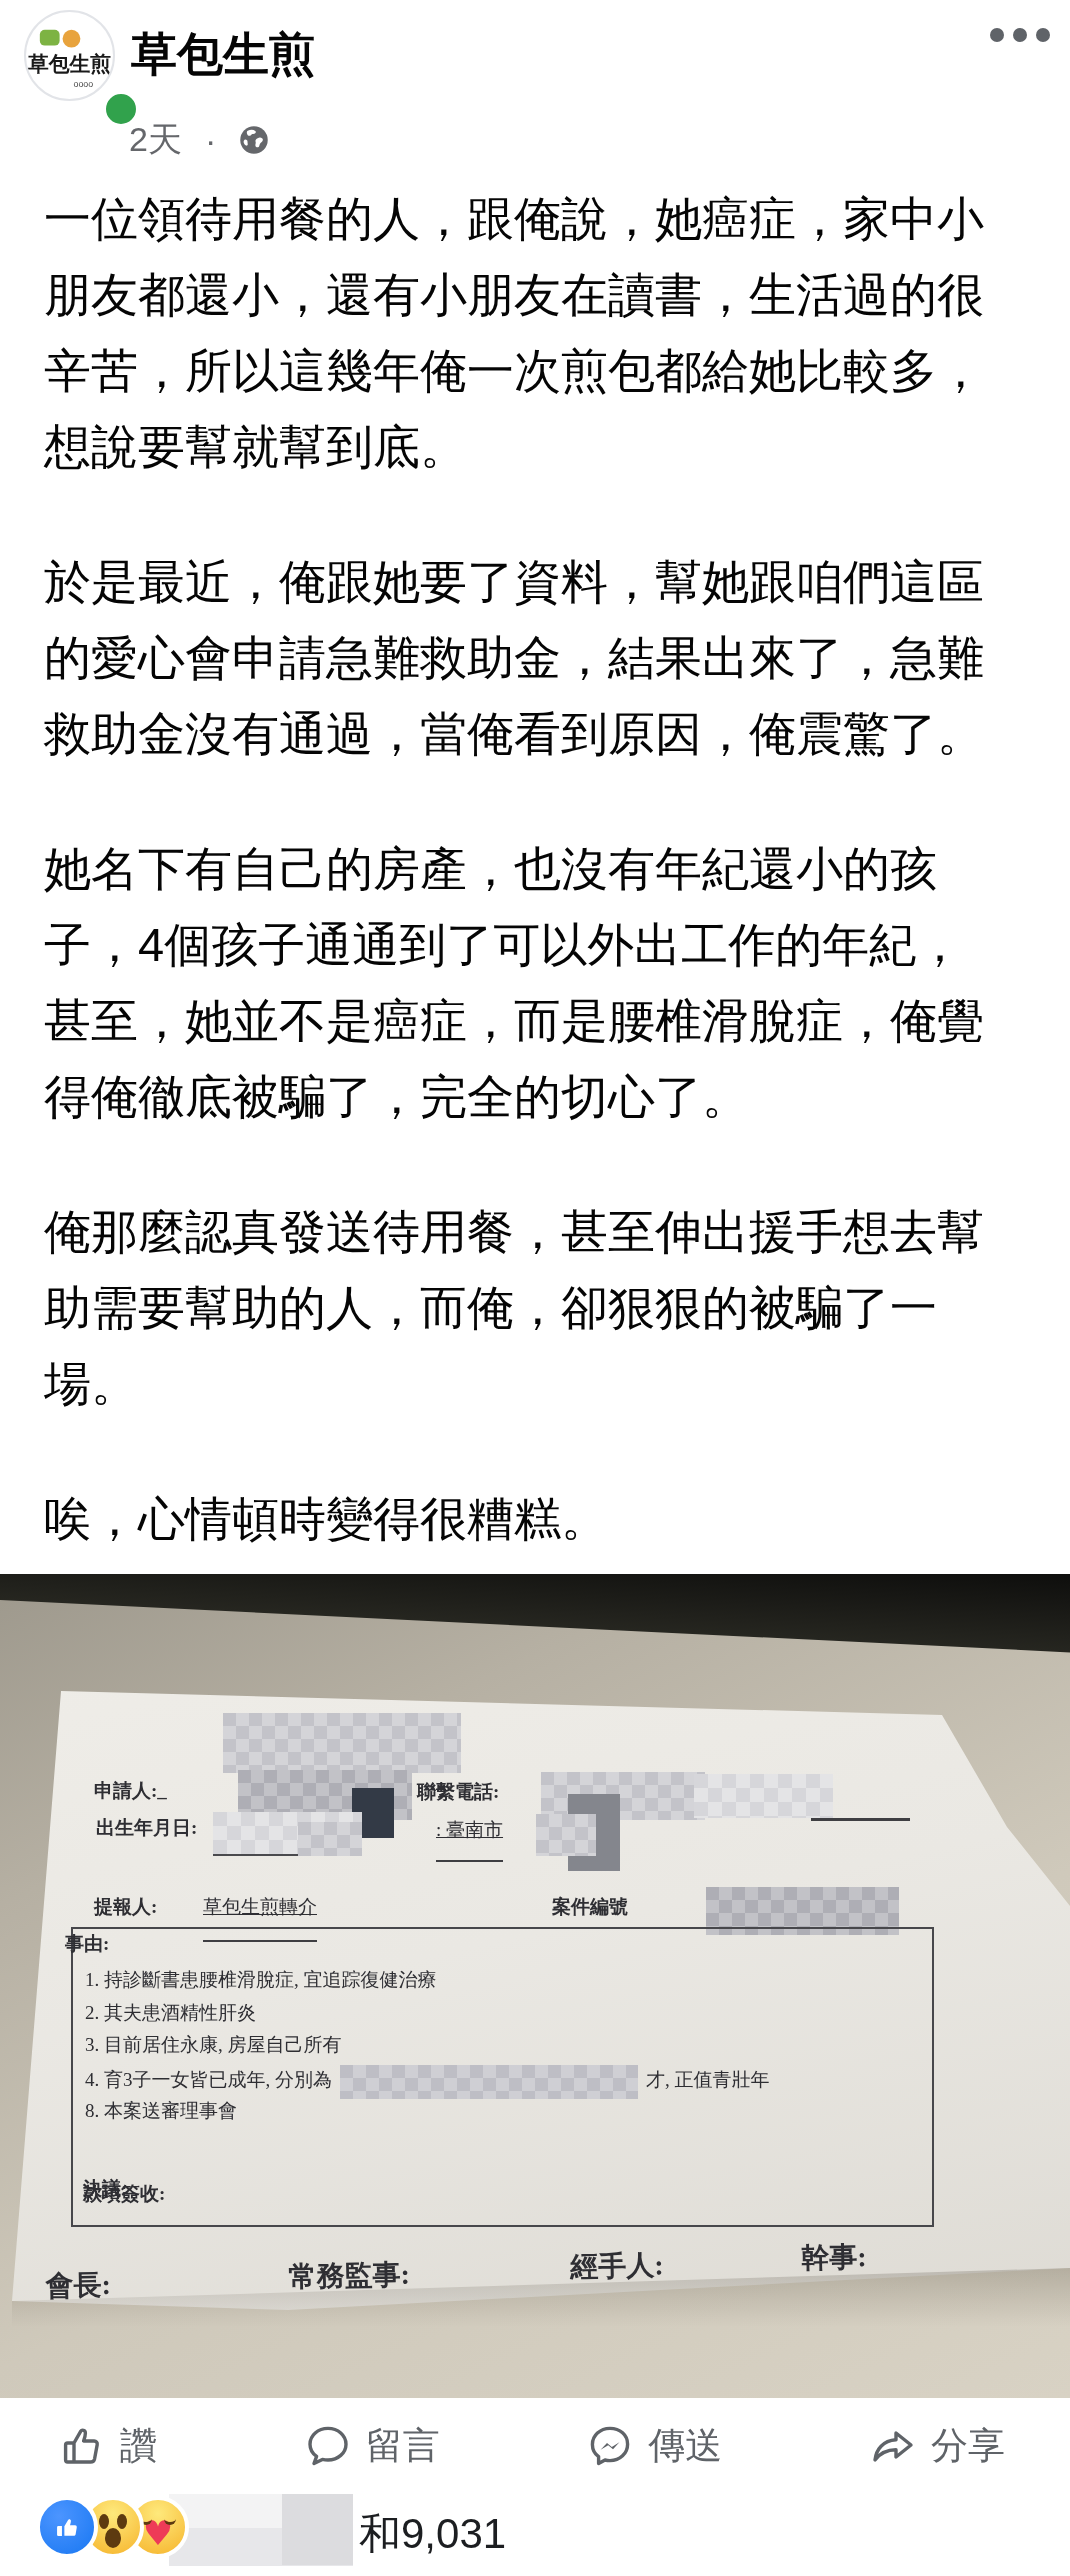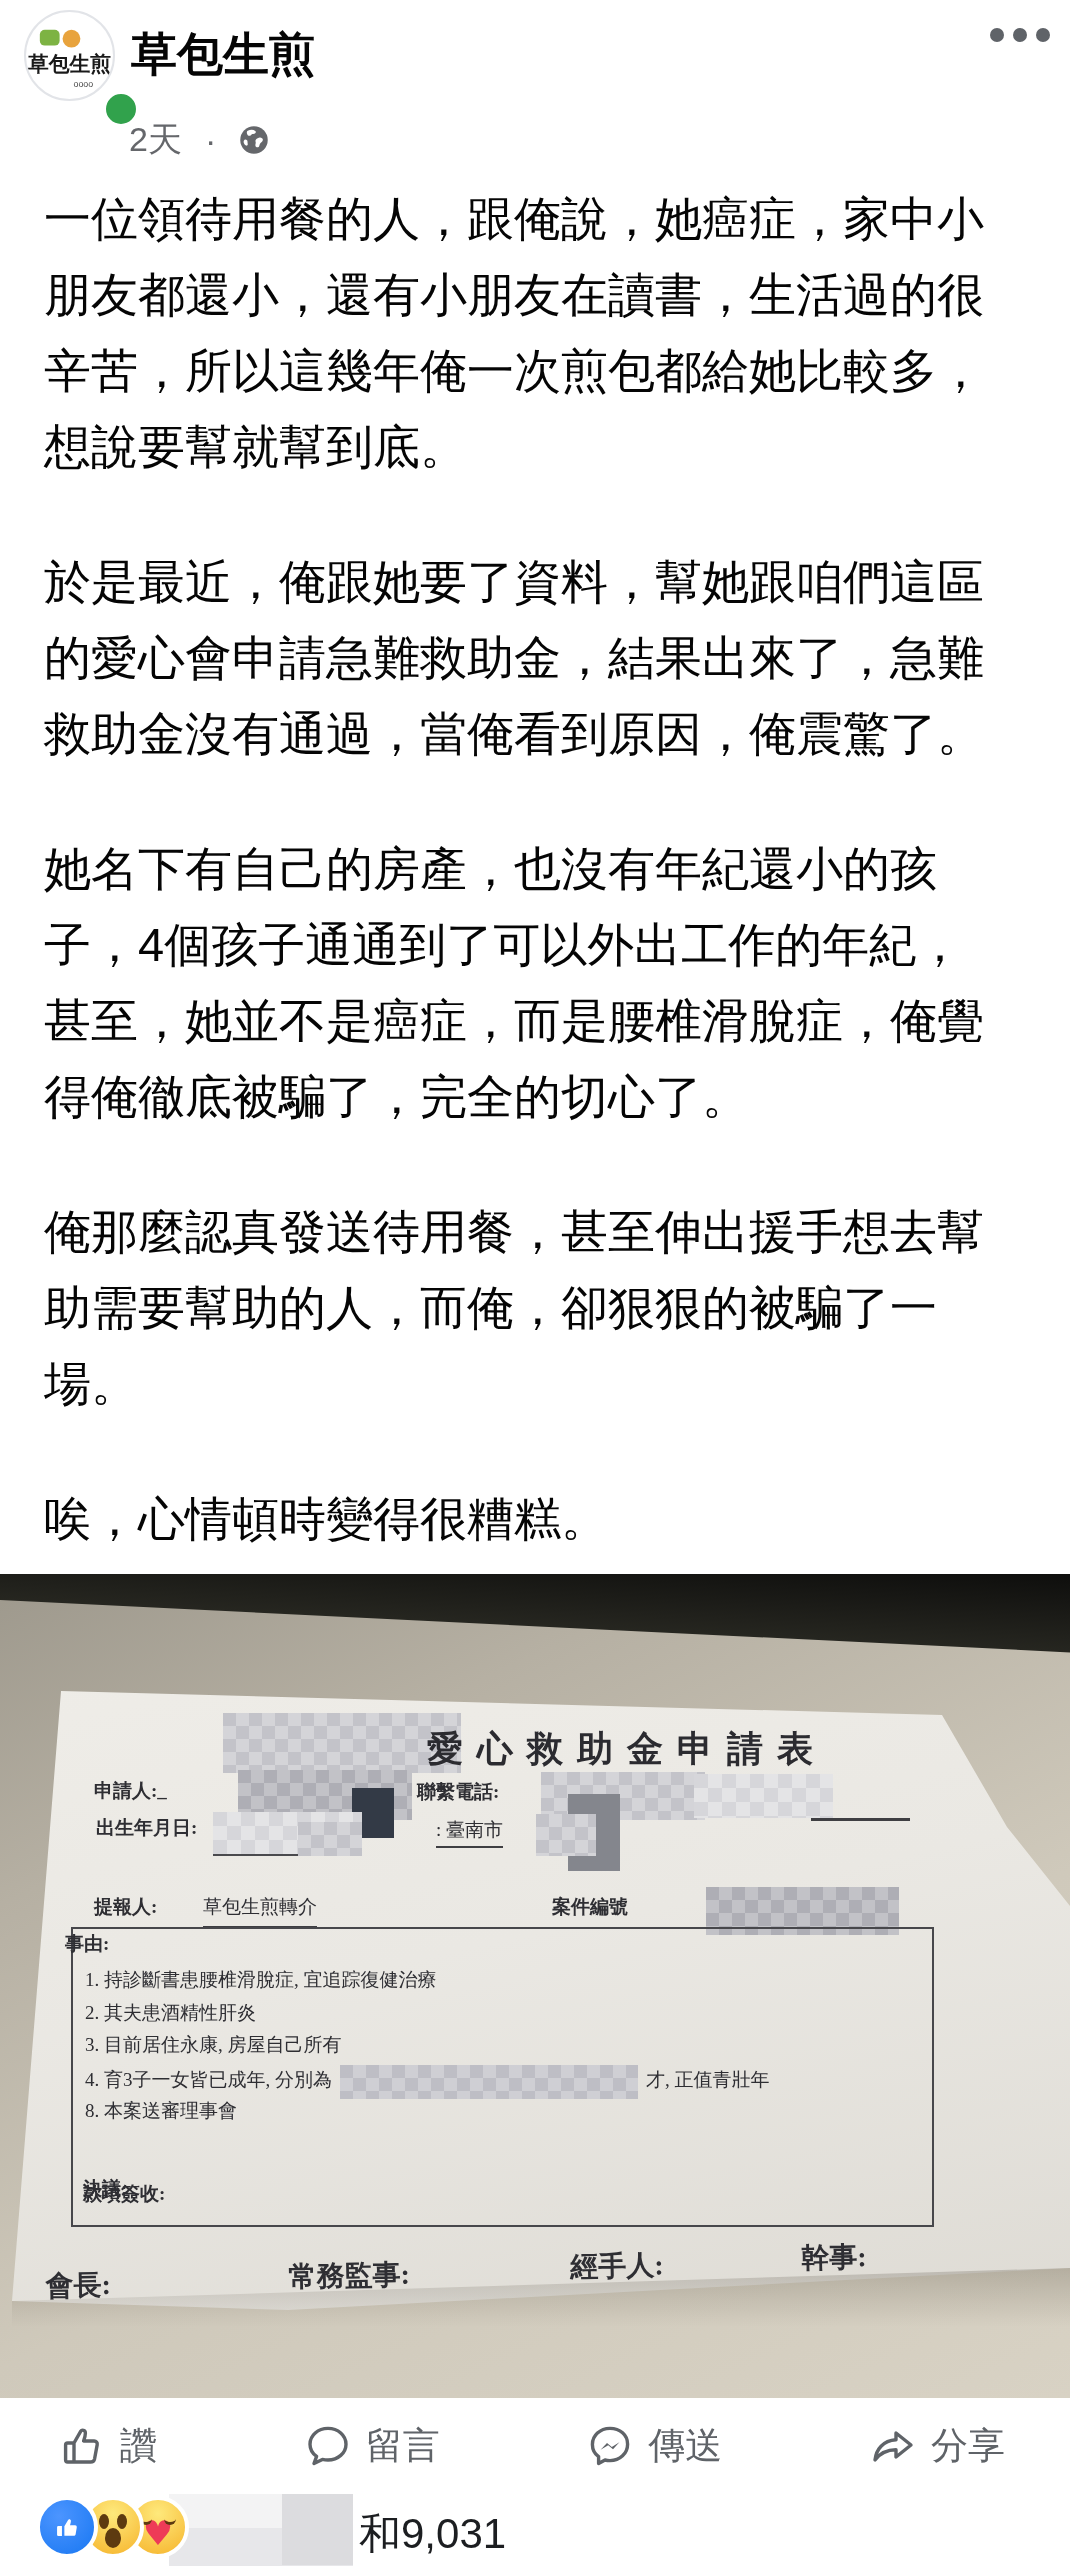--- a/index.html
+++ b/index.html
@@ -32,21 +32,21 @@
          background:linear-gradient(168deg,#f0eee9 0%,#eae8e3 45%,#dcd9d2 100%);
          clip-path:polygon(61px 117px,942px 141px,1007px 253px,1070px 332px,1070px 694px,288px 736px,12px 727px);}
   .paper-shadow{position:absolute;left:0;top:684px;width:1070px;height:69px;
          background:linear-gradient(rgba(60,52,38,.25),rgba(60,52,38,0));
          clip-path:polygon(12px 43px,1070px 10px,1070px 69px,12px 69px);}
   .form{position:absolute;inset:0;font-family:"Liberation Serif",serif;color:#2e2e33;}
   .form .lbl{position:absolute;font-size:19px;white-space:nowrap;}
   .form-title{position:absolute;left:427px;top:151px;font-size:36px;font-weight:600;
          letter-spacing:14px;color:#2b2b30;white-space:nowrap;}
   .fill-line{position:absolute;left:811px;top:244px;width:99px;border-top:3px solid #3e3e42;}
-  .u{border-bottom:2px solid #3e3e42;padding-bottom:6px;}
+  .u{border-bottom:2px solid #3e3e42;padding-bottom:20px;text-decoration:underline;}
   .mz{position:absolute;}
   .mz-light{background:repeating-conic-gradient(#e4e4e6 0% 25%,#d6d6da 0% 50%) 0 0/28px 28px;}
   .mz-midlight{background:repeating-conic-gradient(#d4d4d8 0% 25%,#c3c3c9 0% 50%) 0 0/26px 26px;}
   .mz-mid{background:repeating-conic-gradient(#c2c2c7 0% 25%,#aeaeb5 0% 50%) 0 0/26px 26px;}
   .blk-navy{position:absolute;background:#333a46;}
   .blk-col{position:absolute;background:#84868d;}
   .reason-box{position:absolute;left:71px;top:353px;width:863px;height:300px;
          border:2px solid #47474b;box-sizing:border-box;}
   .mz-inline{display:inline-block;width:298px;height:34px;vertical-align:middle;margin:0 8px;
          background:repeating-conic-gradient(#cfcfd4 0% 25%,#bebec5 0% 50%) 0 0/26px 26px;}
@@ -141,21 +141,20 @@
     </div>
   </div>
 
   <div class="photo">
     <div class="dark-strip"></div>
     <div class="paper">
       <div class="form">
 
         <div class="mz mz-midlight" style="left:223px;top:139px;width:238px;height:60px;"></div>
         <div class="mz mz-light" style="left:256px;top:200px;width:99px;height:24px;"></div>
-        <div class="form-title">愛心救助金申請表</div>
         <div class="fill-line"></div>
 
         <div class="lbl" style="left:94px;top:204px;font-weight:600;">申請人:_</div>
         <div class="mz mz-mid" style="left:238px;top:196px;width:174px;height:50px;"></div>
         <div class="blk-navy" style="left:352px;top:214px;width:42px;height:50px;"></div>
         <div class="lbl" style="left:417px;top:205px;font-weight:600;">聯繫電話:</div>
         <div class="mz mz-midlight" style="left:541px;top:198px;width:164px;height:48px;"></div>
         <div class="mz mz-light" style="left:694px;top:200px;width:139px;height:44px;"></div>
         <div class="blk-col" style="left:568px;top:220px;width:52px;height:77px;"></div>
 

